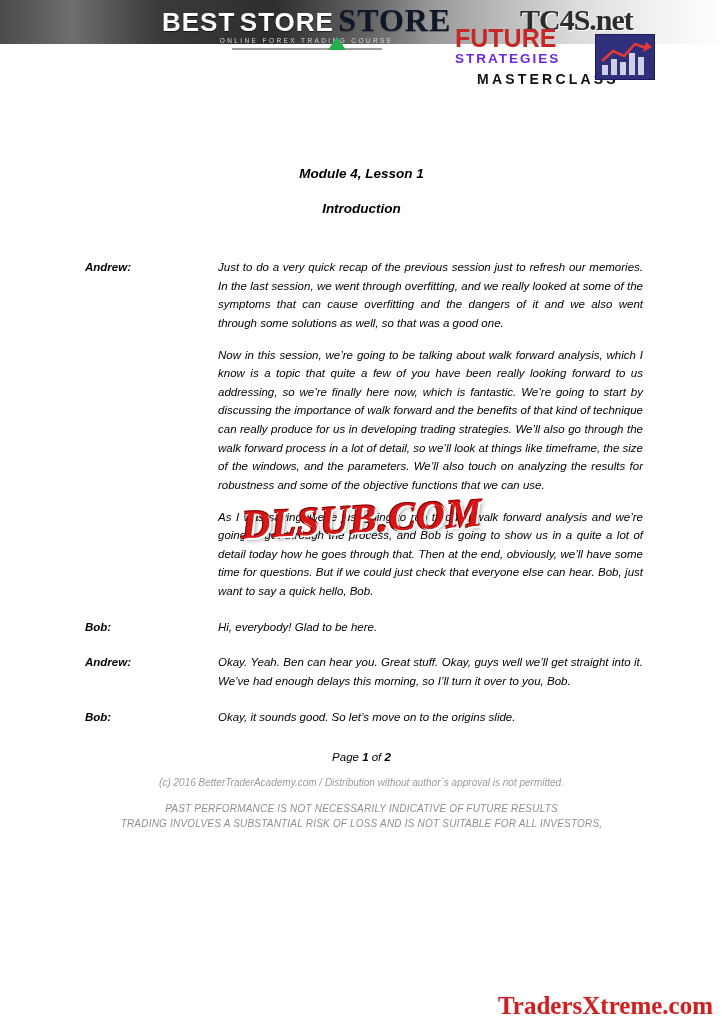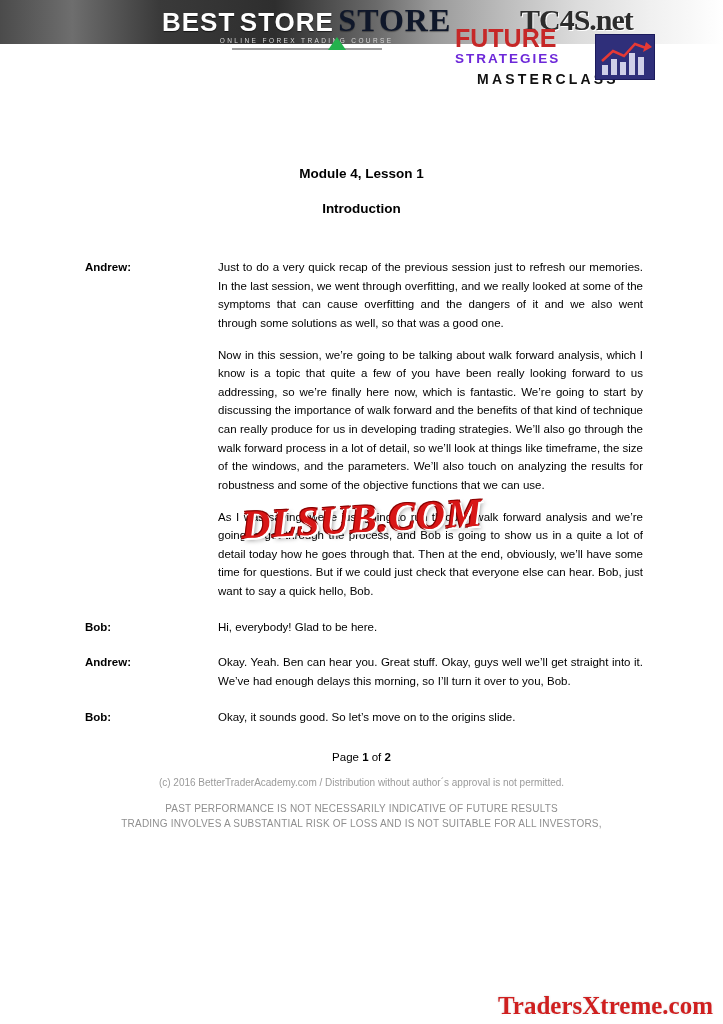--- a/index.html
+++ b/index.html
@@ -143,20 +143,21 @@
     background: #2f2f7a;
     border: 1px solid #1b1b5c;
   }
   .brs-chart svg { display: block; }
 
   
   .doc {
     position: absolute;
     top: 126px; left: 0;
     width: 723px;
+    font-style: italic;
   }
   .title {
     text-align: center;
     font-weight: bold;
     font-size: 13.5px;
     margin-top: 40px;
   }
   .subtitle {
     text-align: center;
     font-weight: bold;

